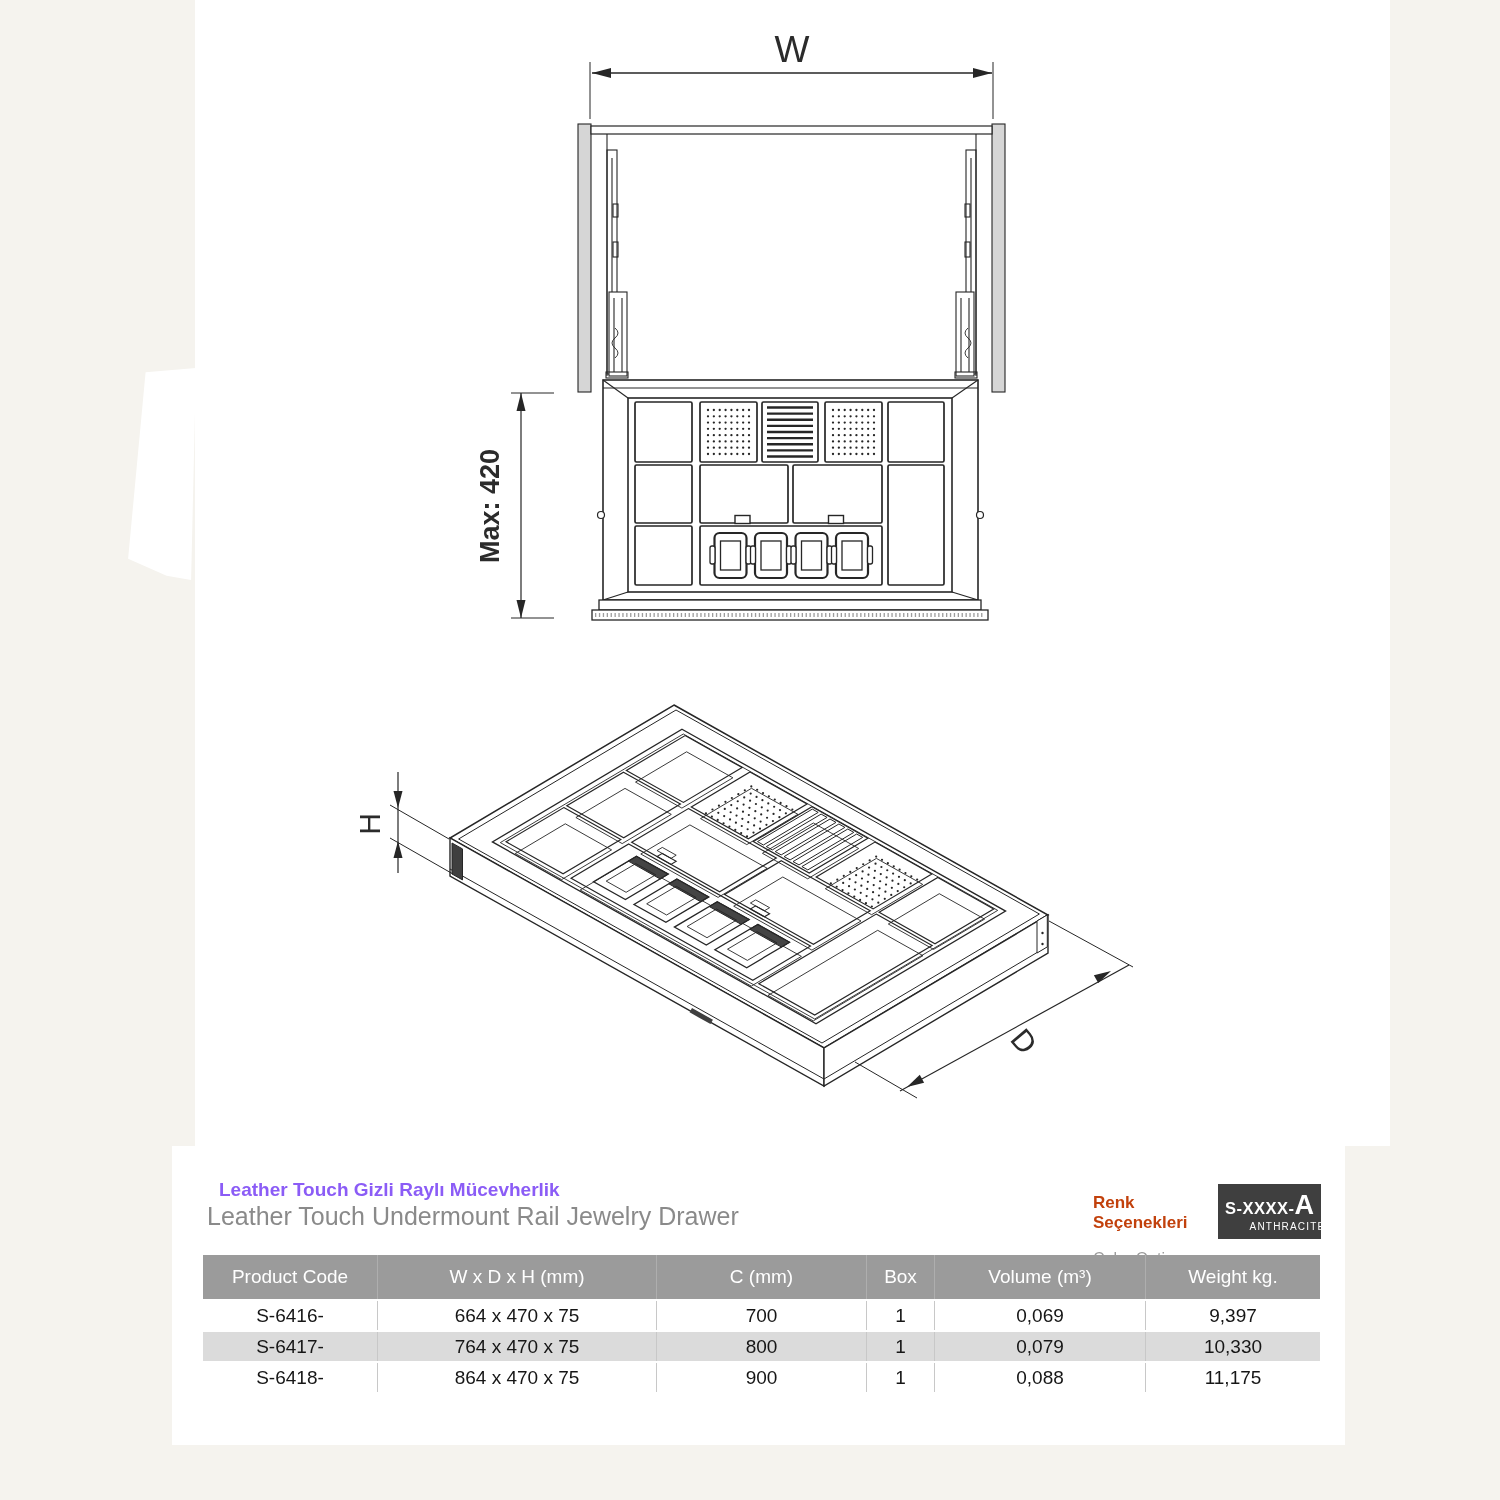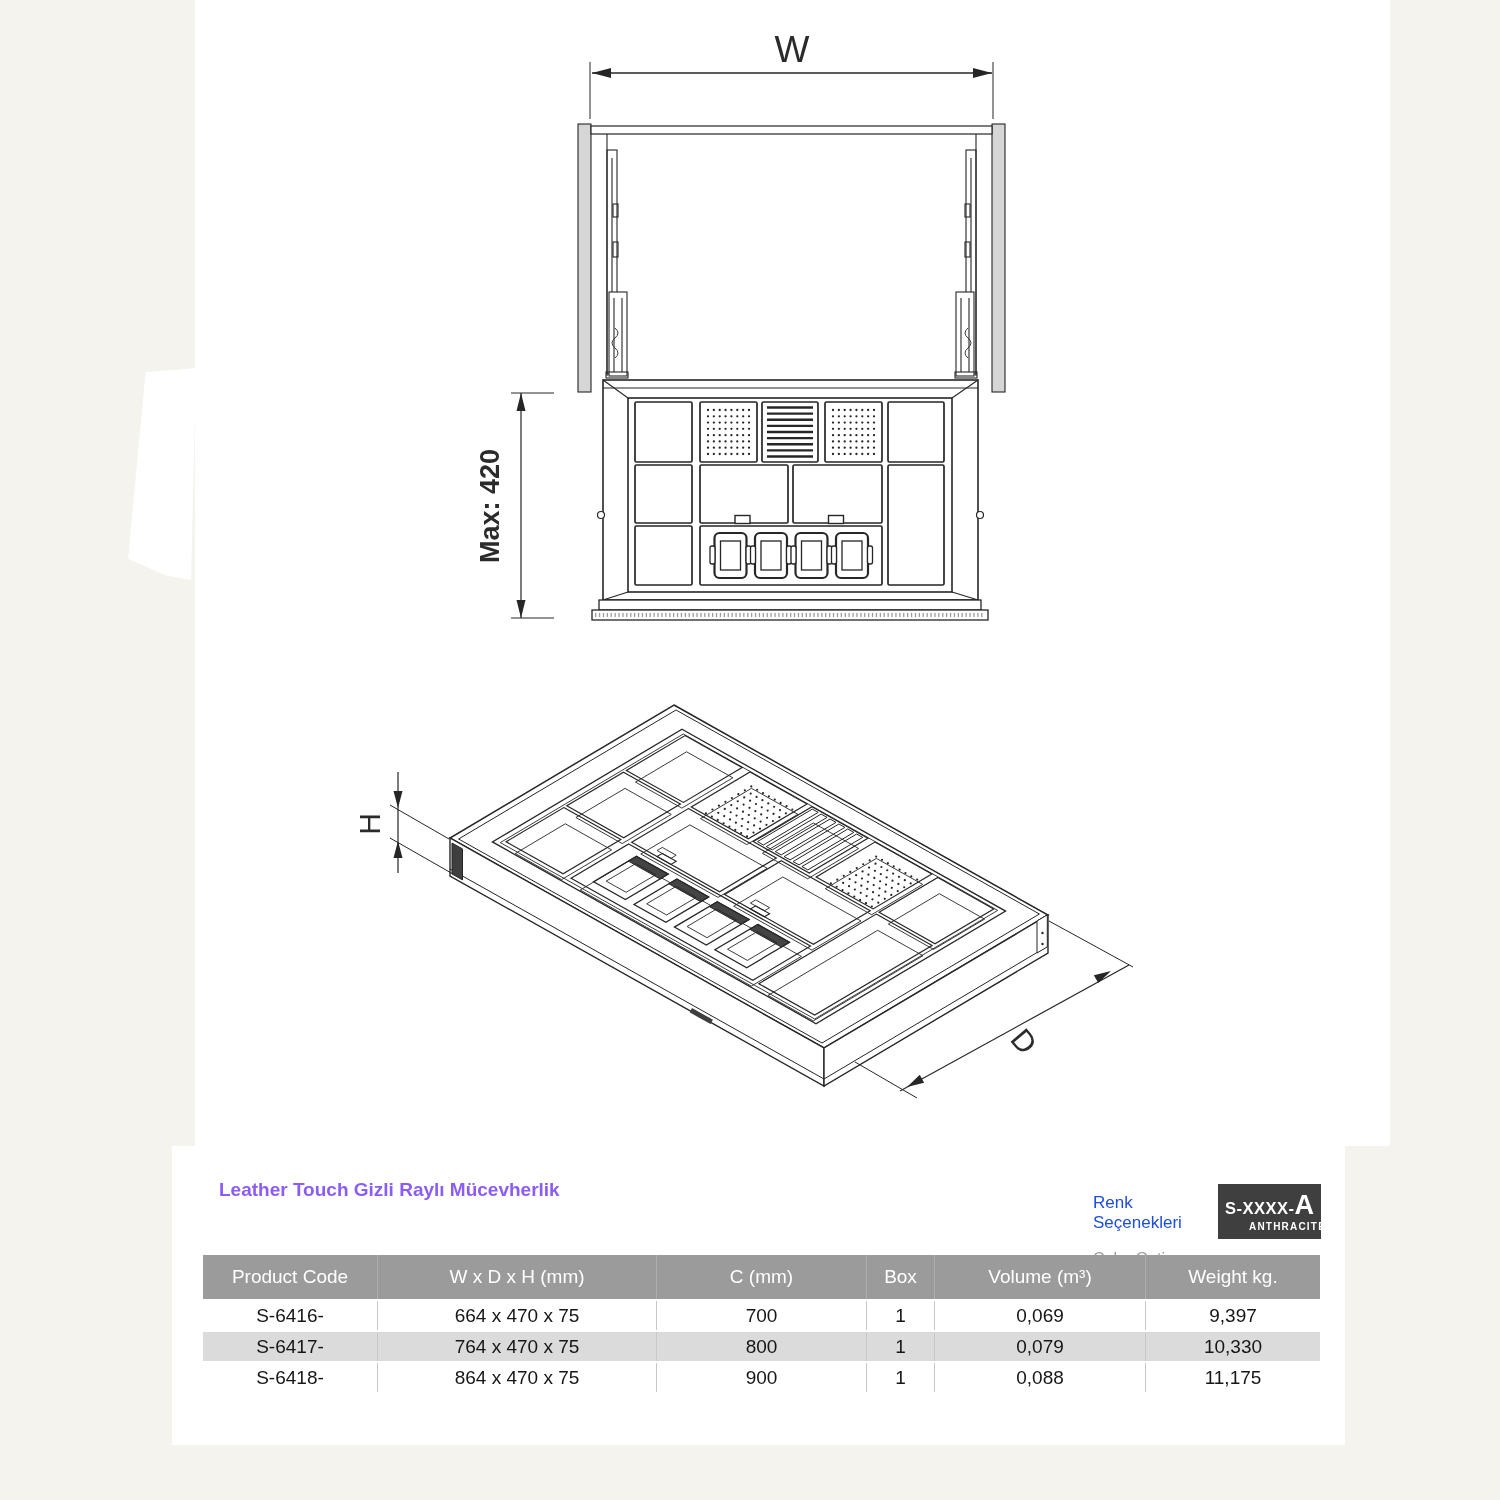--- a/index.html
+++ b/index.html
@@ -12,28 +12,28 @@
              clip-path:polygon(28% 2%,100% 0%,93% 100%,58% 98%,3% 90%);}
   #drawing{position:absolute;left:0;top:0;}
   .ln{fill:none;stroke:#262626;}
   .fw{fill:#ffffff;stroke:#262626;}
   .gy{fill:#d6d6d6;stroke:#262626;stroke-width:1.1;}
   .dk{fill:#3f3f3f;stroke:#262626;stroke-width:1;}
   .dimtext{fill:#2b2b2b;stroke:none;font-family:"Liberation Sans",sans-serif;}
   #title-tr{position:absolute;left:207px;top:1167px;font-size:19px;font-weight:bold;color:#8b5cf6;margin:12px;}
   #title-en{position:absolute;left:207px;top:1202px;font-size:25px;font-weight:400;color:#8a8a8a;margin:0;}
   #color-options{position:absolute;left:1093px;top:1193px;width:120px;}
-  #color-options .tr{font-size:17px;font-weight:normal;color:#1d4ed8;}
+  #color-options .tr{font-size:17px;font-weight:bold;color:#c2410c;}
   #color-options .en{font-size:16px;color:#9b9b9b;margin-top:17px;}
   #color-badge{position:absolute;left:1218px;top:1184px;width:103px;height:55px;background:#3f3f3f;
                display:flex;flex-direction:column;align-items:center;justify-content:center;color:#fff;}
   #color-badge .code{line-height:1;display:flex;align-items:baseline;}
   #color-badge .code .pre{font-size:16.5px;font-weight:bold;letter-spacing:.5px;}
   #color-badge .code .suf{font-size:27px;font-weight:bold;}
-  #color-badge .name{font-size:10px;letter-spacing:1.2px;margin-top:2px;font-weight:bold;margin-left:36px;}
+  #color-badge .name{font-size:10px;letter-spacing:1.2px;margin-top:2px;font-weight:normal;margin-left:36px;}
   #spec-table{position:absolute;left:203px;top:1253px;width:1117px;border-collapse:separate;border-spacing:0 2px;}
   #spec-table th{background:#9b9b9b;color:#ffffff;font-weight:400;font-size:19px;height:42px;
                  border-right:1px solid #aeaeae;}
   #spec-table th:last-child{border-right:none;}
   #spec-table td{font-size:19px;color:#161616;text-align:center;height:27px;border-right:1px solid #c8c8c8;}
   #spec-table td:last-child{border-right:none;}
   #spec-table tbody tr:nth-child(odd){background:#ffffff;}
   #spec-table tbody tr:nth-child(even){background:#dbdbdb;}
 </style>
 </head>
@@ -475,20 +475,21 @@
         <polygon points="1111,971 1098.3,983.1 1093.9,975.2" fill="#262626"></polygon>
         <polygon points="907,1087 924.1,1082.7 919.8,1074.8" fill="#262626"></polygon>
         <line class="ln" x1="1049" y1="921" x2="1133" y2="967" stroke-width="1"></line>
         <line class="ln" x1="855" y1="1062" x2="917" y2="1098" stroke-width="1"></line>
         <text class="dimtext" transform="translate(1016,1048) rotate(50)" font-size="30" text-anchor="middle">D</text>
       </g>
     </g>
   </svg>
 
   <h1 id="title-tr">Leather Touch Gizli Raylı Mücevherlik</h1>
+  <h2 id="title-en">Leather Touch Undermount Rail Jewelry Drawer</h2>
 
   <div id="color-options">
     <div class="tr">Renk Seçenekleri</div>
     <div class="en">Color Options</div>
   </div>
   <div id="color-badge">
     <div class="code">
       <span class="pre">S-XXXX-</span>
       <span class="suf">A</span>
     </div>

